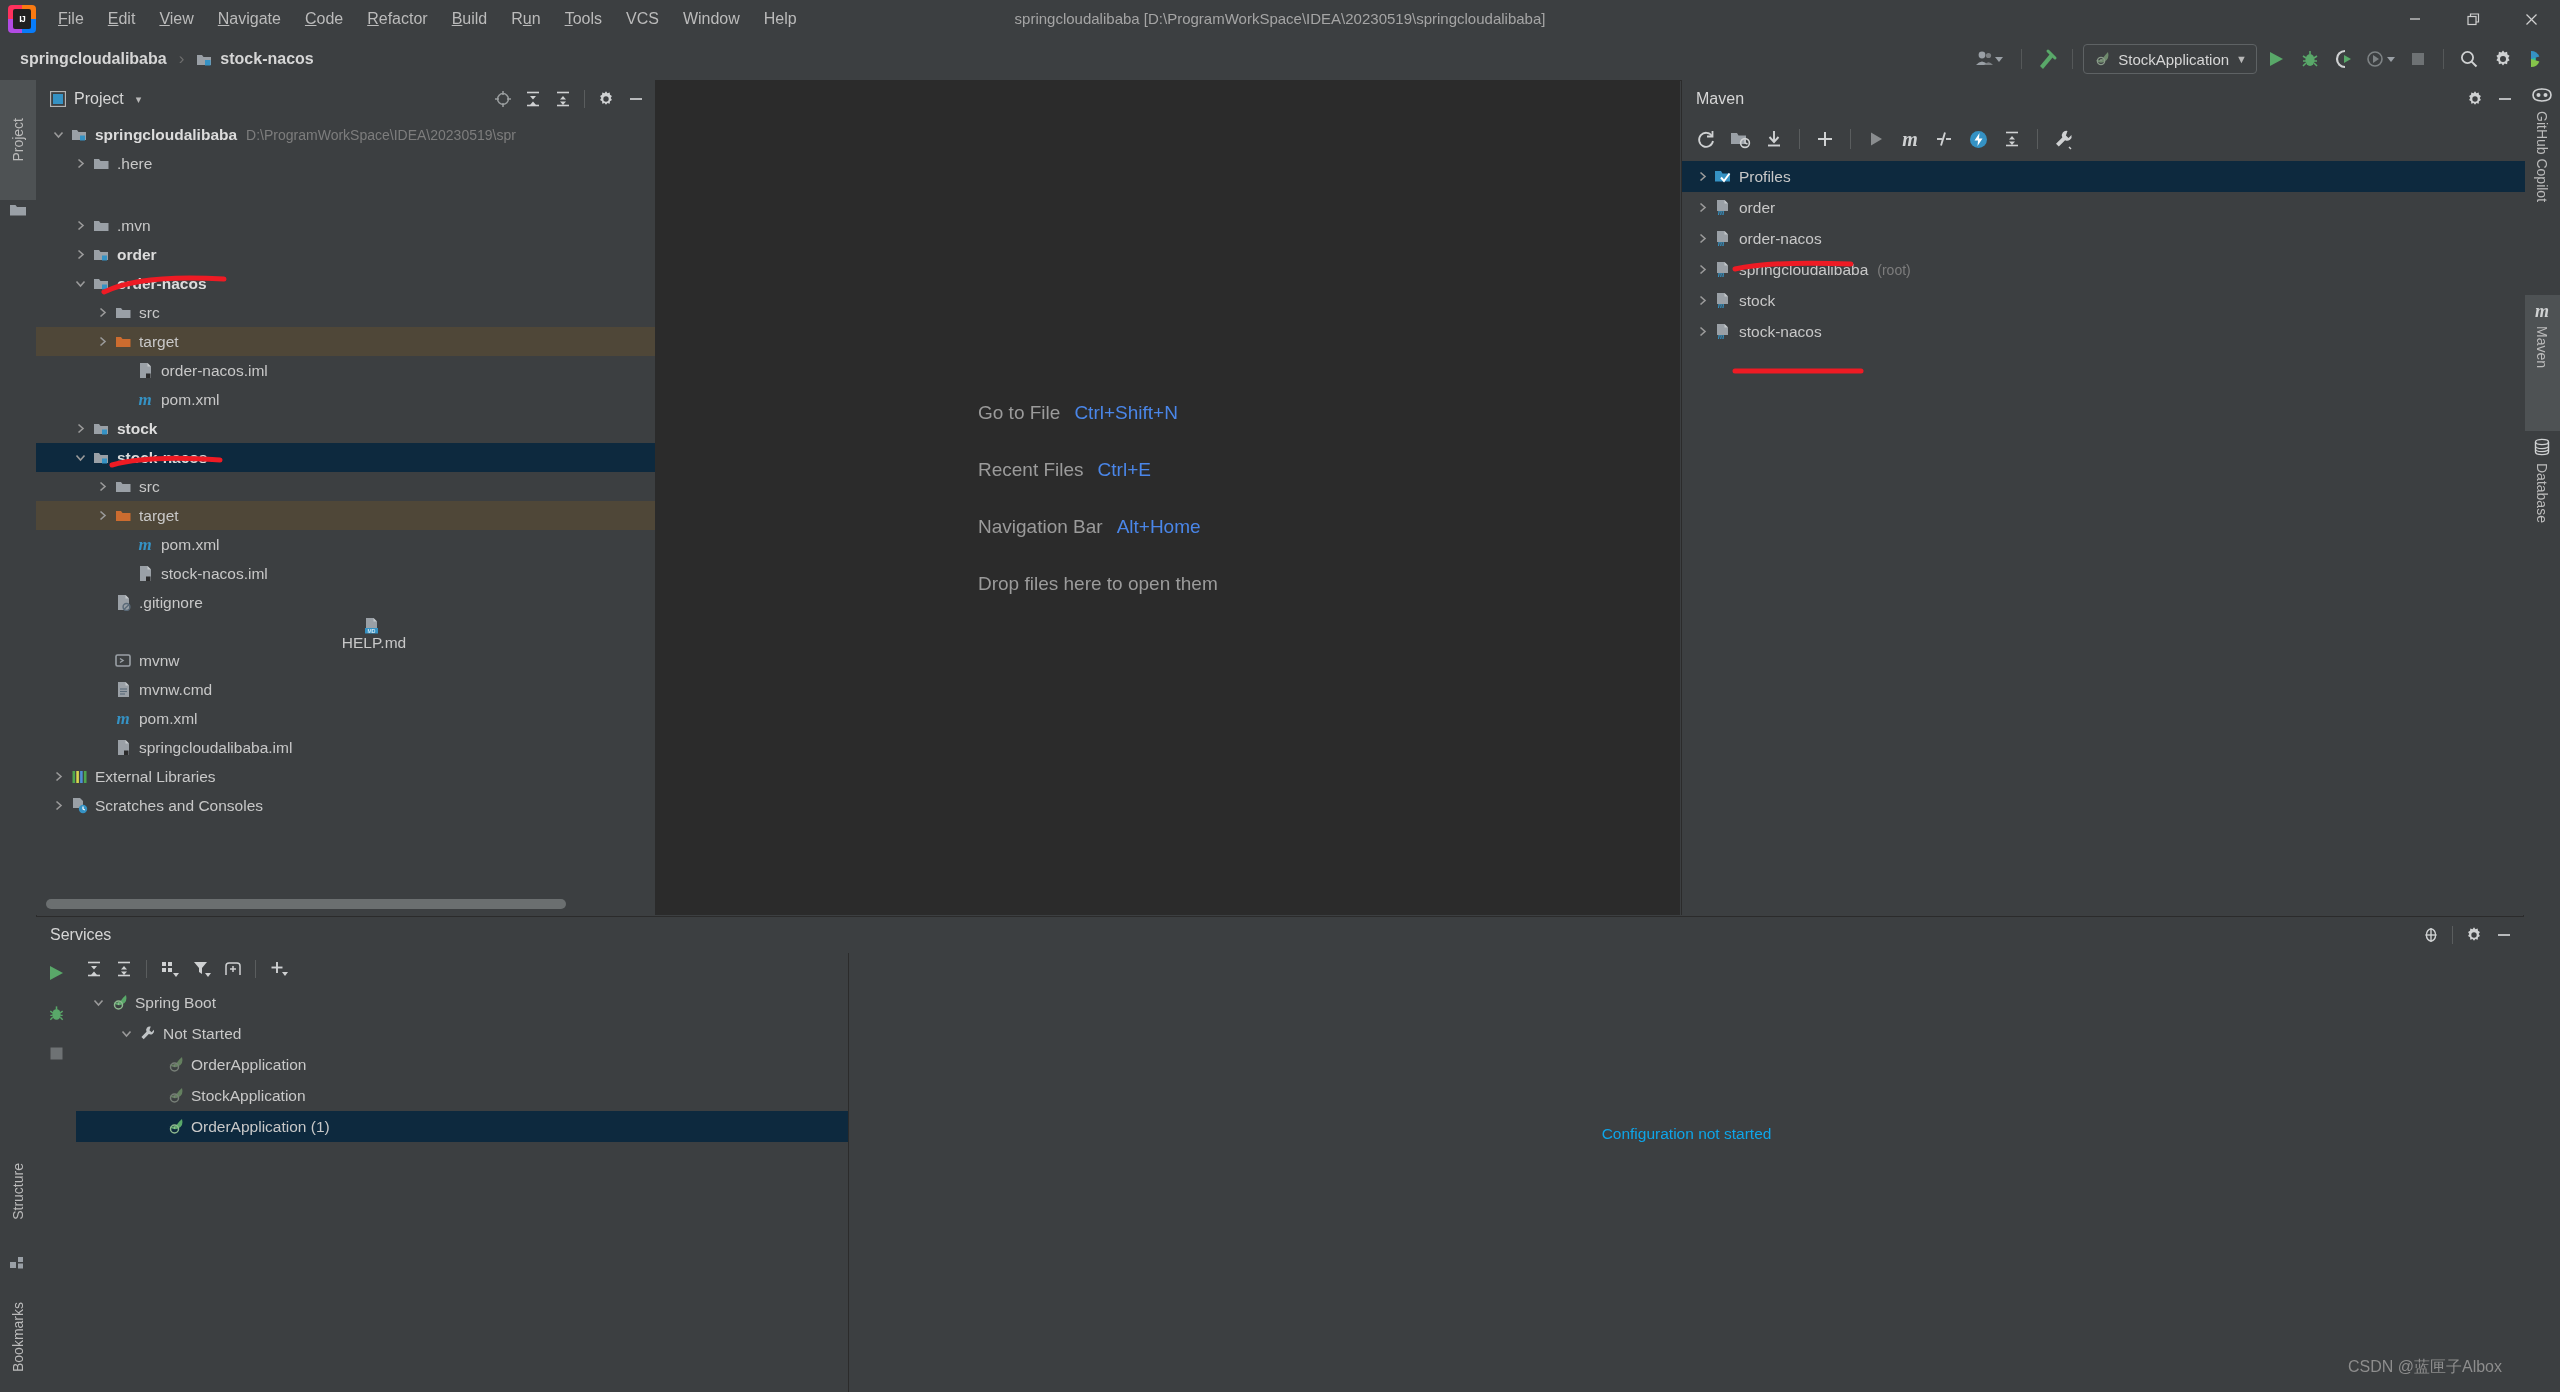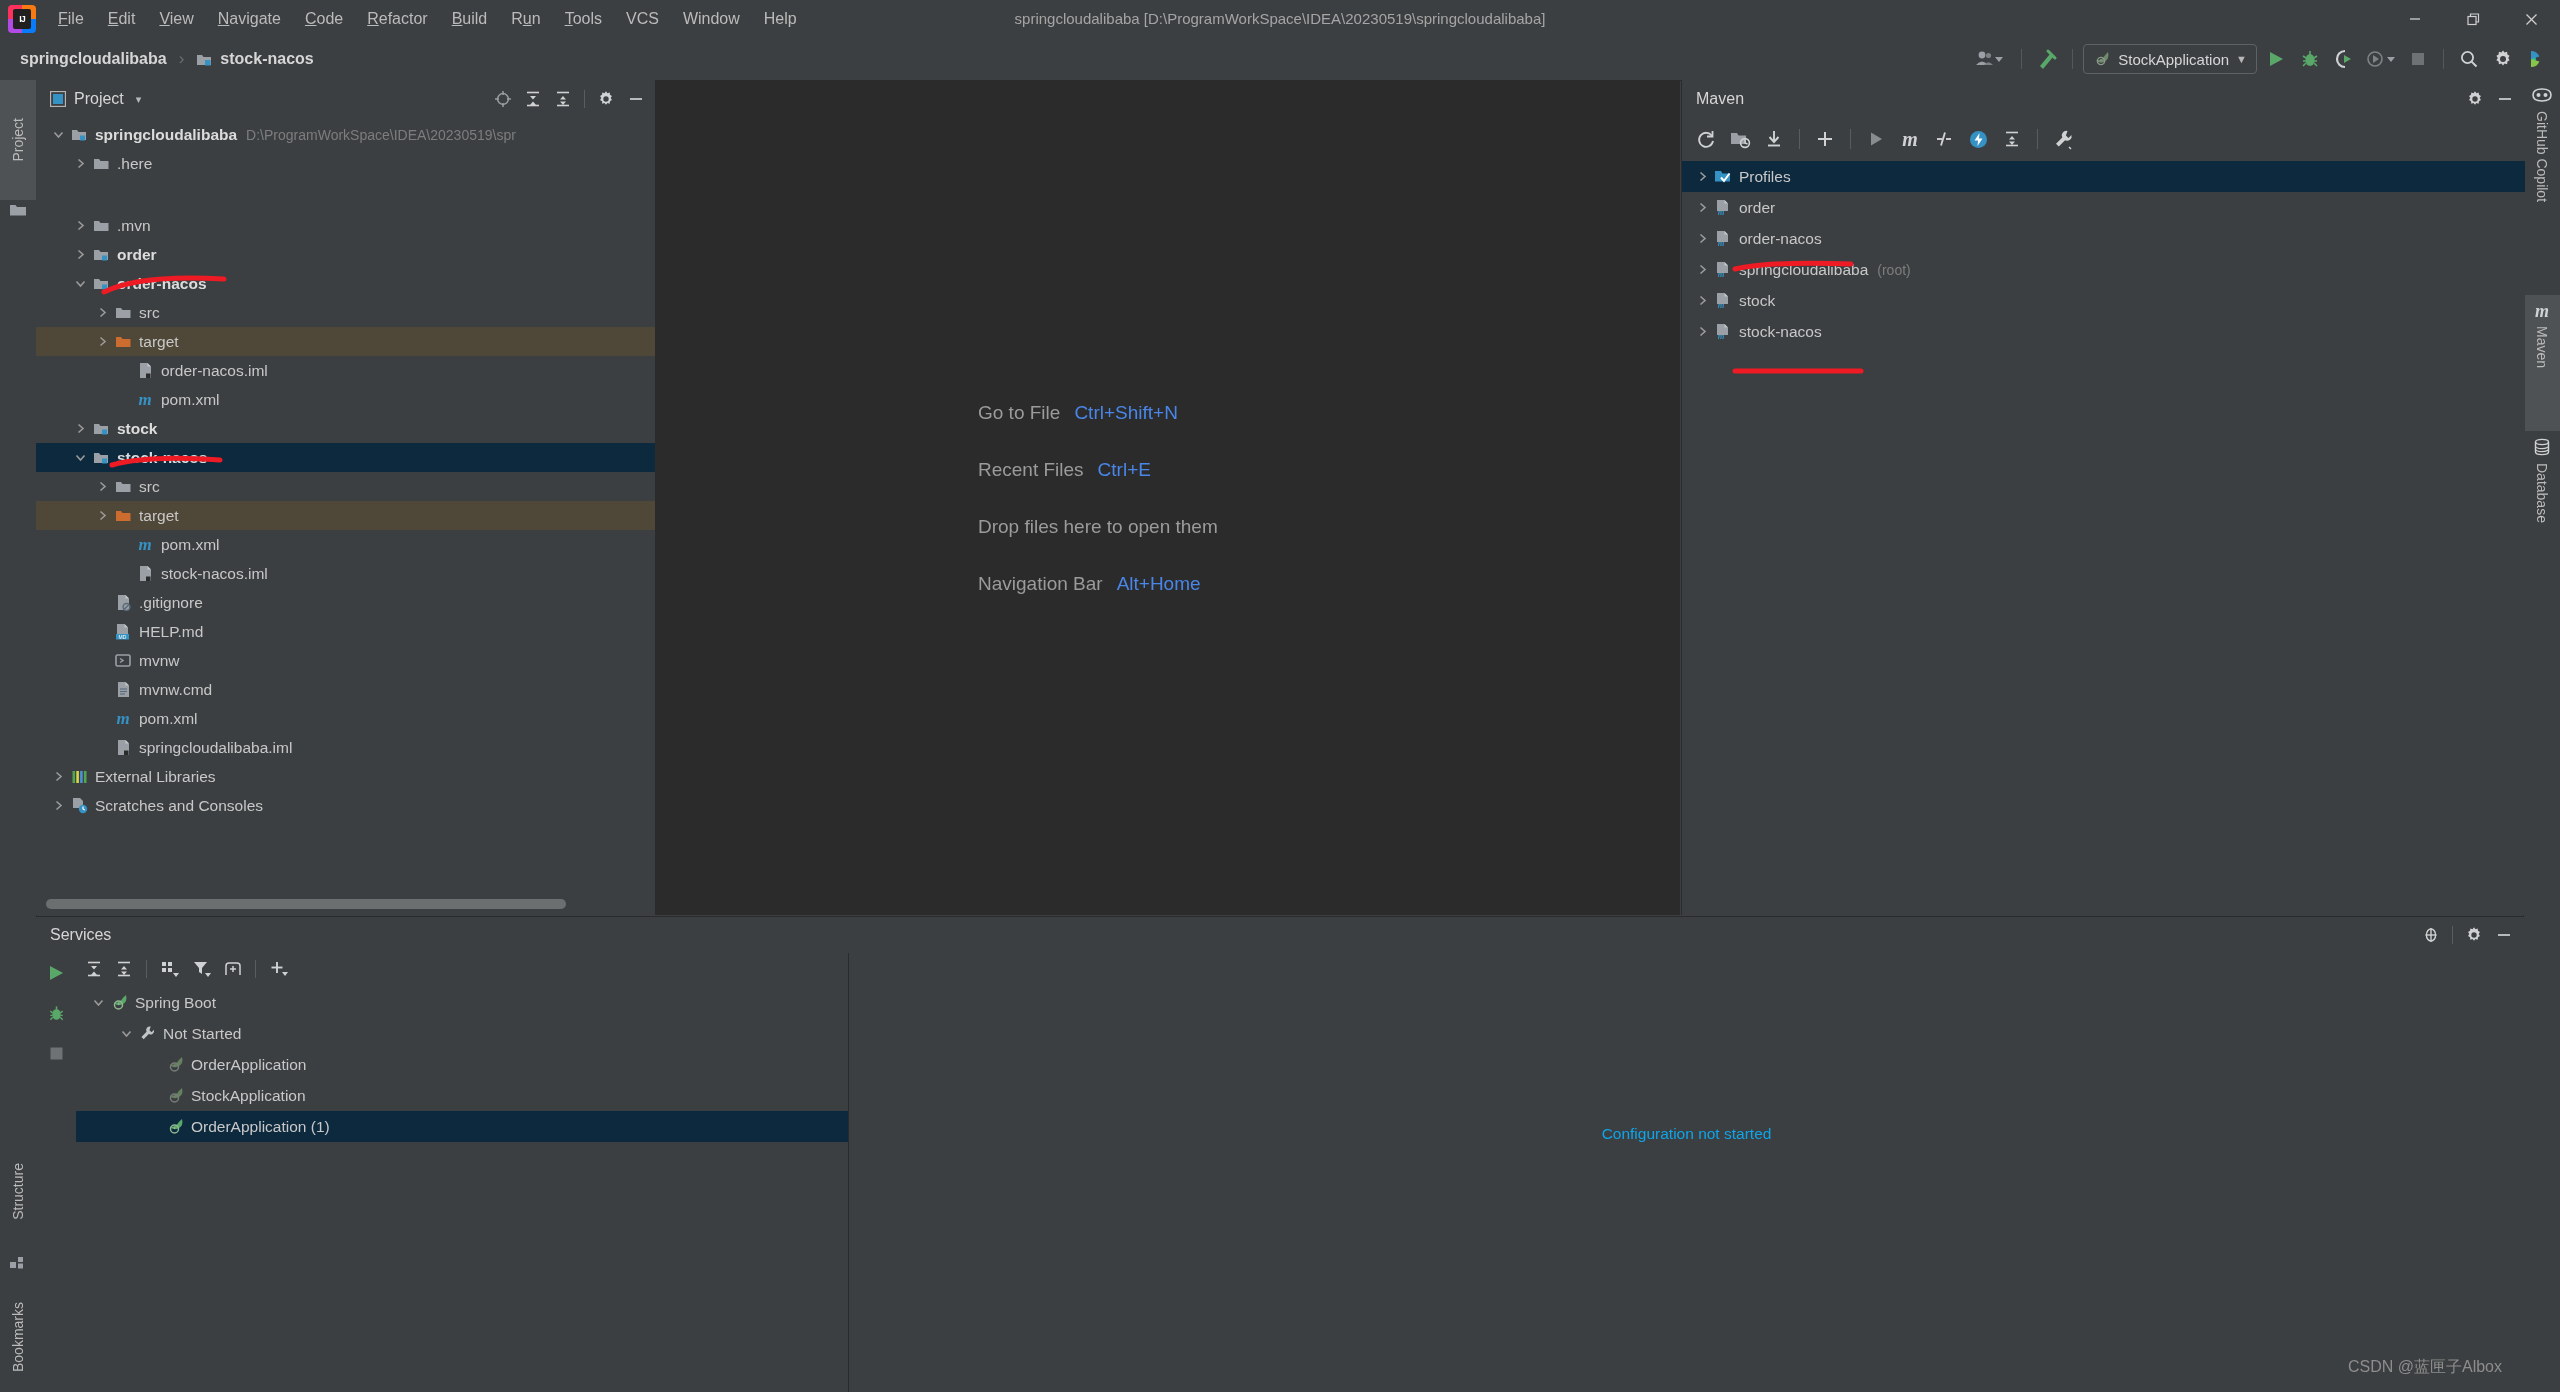--- a/index.html
+++ b/index.html
@@ -537,21 +537,21 @@
           <span class="ico" style="display: flex; align-items: center; justify-content: center;">
             <svg width="15" height="17" viewBox="0 0 15 17">
               <path d="M2 1 H9.5 L13 4.5 V16 H2 Z" fill="#9aa0a6"></path>
               <path d="M9.5 1 V4.5 H13" fill="#c3c7c9"></path>
               <circle cx="10.5" cy="13" r="3.4" fill="none" stroke="#5a6a78" stroke-width="1.5"></circle>
               <line x1="8.2" y1="15.3" x2="12.8" y2="10.7" stroke="#5a6a78" stroke-width="1.5"></line>
             </svg>
           </span>
           <span class="nm">.gitignore</span>
         </div>
-        <div class="node" style="padding-left: 56px;">
+        <div class="node" style="padding-left: 56px; flex-direction: column;">
           <span class="arrow"></span>
           <span class="ico" style="display: flex; align-items: center; justify-content: center;">
             <svg width="16" height="17" viewBox="0 0 16 17">
               <path d="M2 1 H9.5 L13 4.5 V11 H2 Z" fill="#9aa0a6"></path>
               <path d="M9.5 1 V4.5 H13" fill="#c3c7c9"></path>
               <rect x="1" y="11" width="13" height="5.5" fill="#3592c4"></rect>
               <text x="7.5" y="15.6" font-size="5" fill="#ffffff" text-anchor="middle" font-family="Liberation Sans">MD</text>
             </svg>
           </span>
           <span class="nm">HELP.md</span>
@@ -642,27 +642,27 @@
           </div>
         </div>
         <div class="sc-row">
           <div class="sc-inner">
             <span class="sc-label">Recent Files</span>
             <span class="sc-key">Ctrl+E</span>
           </div>
         </div>
         <div class="sc-row">
           <div class="sc-inner">
-            <span class="sc-label">Drop files here to open them</span>
+            <span class="sc-label">Navigation Bar</span>
+            <span class="sc-key">Alt+Home</span>
           </div>
         </div>
         <div class="sc-row">
           <div class="sc-inner">
-            <span class="sc-label">Navigation Bar</span>
-            <span class="sc-key">Alt+Home</span>
+            <span class="sc-label">Drop files here to open them</span>
           </div>
         </div>
       </div>
   </div>
 
   <div class="maven-panel">
     <div class="mv-head">
       <span class="panel-title">Maven</span>
       <div class="panel-head-icons">
         <div class="hicon">

